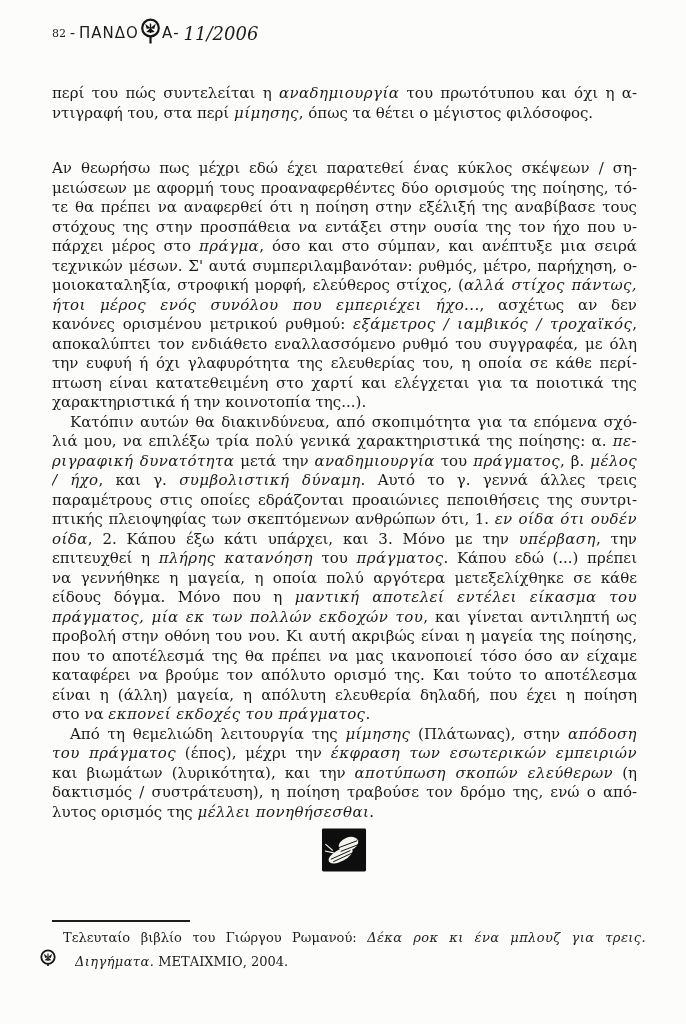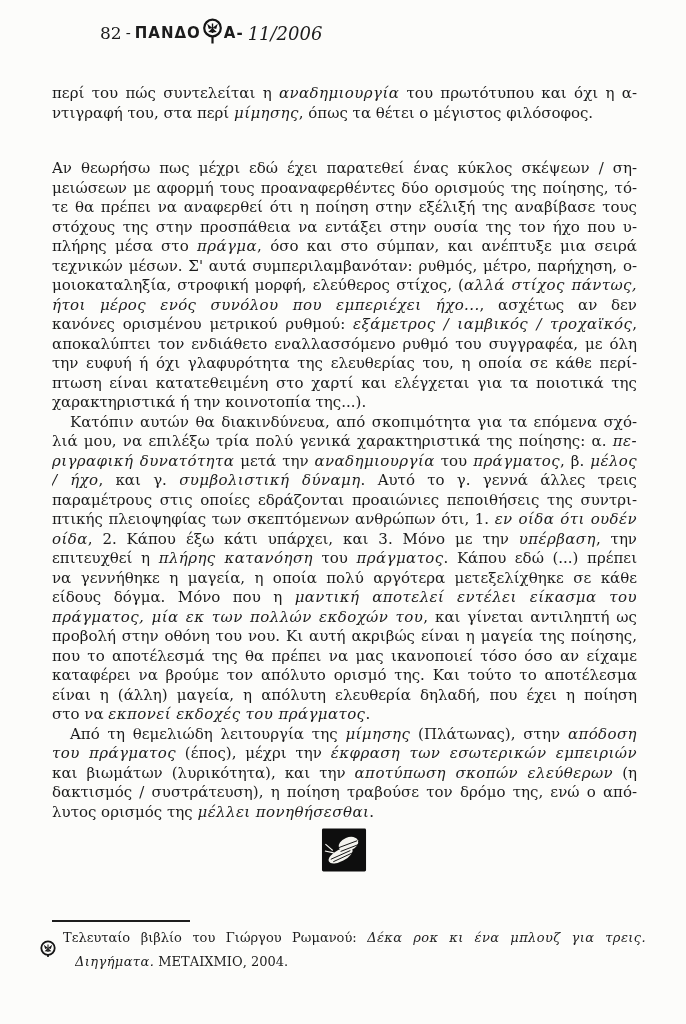--- a/index.html
+++ b/index.html
@@ -7,23 +7,23 @@
     position:relative; width:686px; height:1024px;
     background:#fcfcfa; color:#1c1c1c; overflow:hidden;
     font-family:"DejaVu Serif", serif;
   }
   
   .hdr {
     position:absolute; top:18px; left:52px;
     font-size:15px; white-space:nowrap;
     display:flex; align-items:center; gap:4px;
   }
-  .hdr .pageno { font-size:17px;margin-left:48px; }
+  .hdr .pageno { font-size:11px; }
   .hdr .mag {
-    font-family:"DejaVu Sans", sans-serif; font-weight:bold;
+    font-family:"DejaVu Sans", sans-serif; font-weight:normal;
     font-size:15px; letter-spacing:1px; display:flex; align-items:center;
   }
   .hdr .issue { font-style:italic; font-size:18px; }
   .logo-svg { display:inline-block; vertical-align:middle; margin:0 1px; }
   
   .content {
     position:absolute; top:84px; left:52px; width:585px;
     font-size:15px; line-height:19.5px;
   }
   .para { margin:0; }
@@ -39,21 +39,21 @@
   .ornament { text-align:center; margin-top:5px; }
   
   .footnote {
     position:absolute; left:40px; top:914px; width:606px;
     font-size:13px; line-height:24px;
   }
   .fn-sep {
     border:0; border-top:2px solid #1d1d1d;
     width:138px; margin:6px 0 4px 12px;
   }
-  .fn-row { display:flex; align-items:center; }
+  .fn-row { display:flex; align-items:flex-end; }
   .fn-marker { flex:0 0 auto; margin:4px 7px 0 0; }
   .fn-text { flex:1; }
   .fn-line { text-align:justify; text-align-last:justify; max-height:24px; overflow:hidden; }
   .fn-line.last { text-align-last:left;margin-left:12px; }
 </style>
 </head>
 <body>
 
 <div class="page">
 
@@ -79,21 +79,21 @@
 
     <div class="para">
         <div class="line"><span>περί του πώς συντελείται η </span><span class="it">αναδημιουργία</span><span> του πρωτότυπου και όχι η α-</span></div>
         <div class="line last"><span>ντιγραφή του, στα περί </span><span class="it">μίμησης</span><span>, όπως τα θέτει ο μέγιστος φιλόσοφος.</span></div>
       </div>
       <div class="para space-before">
         <div class="line"><span>Αν θεωρήσω πως μέχρι εδώ έχει παρατεθεί ένας κύκλος σκέψεων / ση-</span></div>
         <div class="line"><span>μειώσεων με αφορμή τους προαναφερθέντες δύο ορισμούς της ποίησης, τό-</span></div>
         <div class="line"><span>τε θα πρέπει να αναφερθεί ότι η ποίηση στην εξέλιξή της αναβίβασε τους</span></div>
         <div class="line"><span>στόχους της στην προσπάθεια να εντάξει στην ουσία της τον ήχο που υ-</span></div>
-        <div class="line"><span>πλήρης μέσα στο </span><span class="it">πράγμα</span><span>, όσο και στο σύμπαν, και ανέπτυξε μια σειρά</span></div>
+        <div class="line"><span>πάρχει μέρος στο </span><span class="it">πράγμα</span><span>, όσο και στο σύμπαν, και ανέπτυξε μια σειρά</span></div>
         <div class="line"><span>τεχνικών μέσων. Σ' αυτά συμπεριλαμβανόταν: ρυθμός, μέτρο, παρήχηση, ο-</span></div>
         <div class="line"><span>μοιοκαταληξία, στροφική μορφή, ελεύθερος στίχος, (</span><span class="it">αλλά στίχος πάντως,</span></div>
         <div class="line"><span class="it">ήτοι μέρος ενός συνόλου που εμπεριέχει ήχο...</span><span>, ασχέτως αν δεν ακολουθεί</span></div>
         <div class="line"><span>κανόνες ορισμένου μετρικού ρυθμού: </span><span class="it">εξάμετρος / ιαμβικός / τροχαϊκός</span><span>, και</span></div>
         <div class="line"><span>αποκαλύπτει τον ενδιάθετο εναλλασσόμενο ρυθμό του συγγραφέα, με όλη</span></div>
         <div class="line"><span>την ευφυή ή όχι γλαφυρότητα της ελευθερίας του, η οποία σε κάθε περί-</span></div>
         <div class="line"><span>πτωση είναι κατατεθειμένη στο χαρτί και ελέγχεται για τα ποιοτικά της</span></div>
         <div class="line last"><span>χαρακτηριστικά ή την κοινοτοπία της...).</span></div>
       </div>
       <div class="para">

